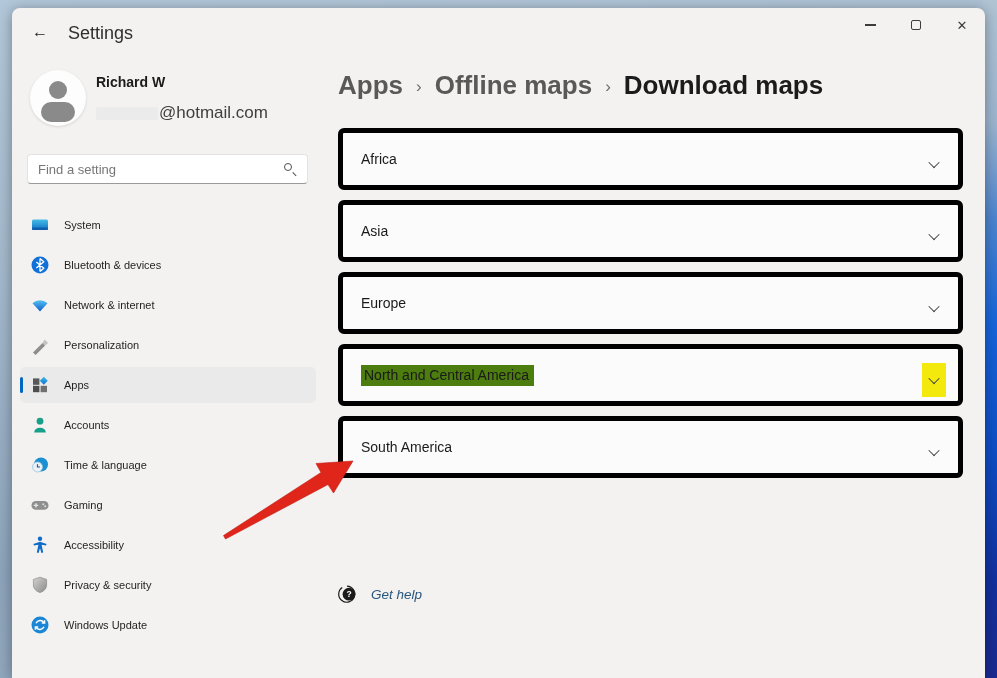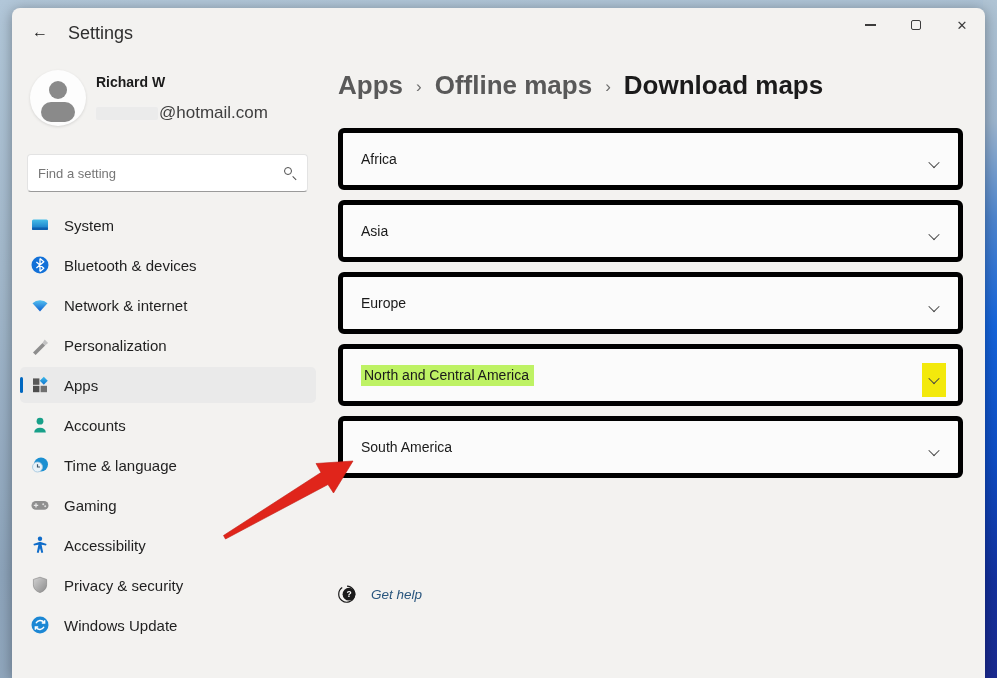--- a/index.html
+++ b/index.html
@@ -39,54 +39,54 @@
   .avatar {
     position:absolute; left:0; top:0; width:56px; height:56px; border-radius:50%;
     background:#fdfdfd; box-shadow:0 1px 3px rgba(0,0,0,.12); overflow:hidden;
   }
   .avatar .head { position:absolute; left:19px; top:11px; width:18px; height:18px; border-radius:50%; background:#8a8a8a; }
   .avatar .body { position:absolute; left:11px; top:32px; width:34px; height:20px; border-radius:10px; background:#8a8a8a; }
   .user-name { position:absolute; left:66px; top:4px; font-size:14px; font-weight:700; color:#1b1b1b; }
   .user-email { position:absolute; left:66px; top:33px; font-size:17px; color:#3f3f3f; display:flex; align-items:center; }
   .redact { display:inline-block; width:62px; height:13px; background:#ebebeb; border-radius:2px; margin-right:1px; box-shadow:0 0 3px #f2f2f2; }
   .searchbox {
-    position:absolute; left:15px; top:98px; width:281px; height:38px;
+    position:absolute; left:15px; top:98px; width:281px; height:30px;
     background:#ffffff; border:1px solid #e3e3e3; border-bottom:1px solid #9a9a9a;
     border-radius:4px; display:flex; align-items:center; padding:0 10px;
   }
   .searchbox .ph { flex:1; font-size:13px; color:#767676; }
   .search-glyph { position:relative; width:14px; height:14px; }
   .search-glyph .lens { position:absolute; left:1px; top:1px; width:8px; height:8px; border:1.4px solid #4f4f4f; border-radius:50%; }
   .search-glyph .handle { position:absolute; left:9.5px; top:9.5px; width:5px; height:1.4px; background:#4f4f4f; transform:rotate(45deg); transform-origin:0 0; }
   .nav { position:absolute; left:8px; top:151px; width:296px; }
   .nav-item {
     position:relative; height:36px; margin-bottom:4px; border-radius:5px;
     display:flex; align-items:center; padding-left:10px; cursor:default;
   }
   .nav-item.selected { background:#eaeaea; }
   .nav-item.selected::before {
     content:""; position:absolute; left:0; top:10px; width:3px; height:16px;
     border-radius:2px; background:#0067c0;
   }
   .nav-icon { width:20px; height:20px; margin-right:14px; flex:0 0 20px; }
-  .nav-label { font-size:15px; color:#1f1f1f; }
+  .nav-label { font-size:11px; color:#1f1f1f; }
   
   .main { position:absolute; left:323px; top:48px; width:650px; height:622px; }
   .breadcrumb { position:absolute; left:3px; top:14px; display:flex; align-items:center; white-space:nowrap; }
   .bc-item { font-size:26px; font-weight:600; color:#595959; }
   .bc-sep { font-size:17px; color:#6d6d6d; margin:3px 13px 0 13px; }
   .bc-current { font-size:26px; font-weight:600; color:#1b1b1b; }
   .cards { position:absolute; left:3px; top:72px; width:625px; }
   .card {
     position:relative; height:62px; margin-bottom:10px;
     background:#fbfbfb; border:5px solid #000000; border-radius:6px;
     display:flex; align-items:center; padding:0 18px; cursor:default;
   }
   .card-label { font-size:14px; color:#1a1a1a; }
-  .card-label.hl { background:#bef264; padding:2px 5px 3px 3px; }
+  .card-label.hl { background:#4d7c0f; padding:2px 5px 3px 3px; }
   .chev-wrap { position:absolute; right:12px; top:14px; width:24px; height:34px; display:flex; align-items:center; justify-content:center; }
   .chev-wrap.hl { background:#f3e90c; }
   .chevron {
     width:8px; height:8px; border-right:1.4px solid #454545; border-bottom:1.4px solid #454545;
     transform:rotate(45deg) translate(-1px,-1px);
   }
   .get-help { position:absolute; left:3px; top:528px; display:flex; align-items:center; }
   .gh-icon { width:20px; height:20px; margin-right:13px; }
   .gh-label { font-size:13.5px; color:#29567e;font-style:italic; }
   

